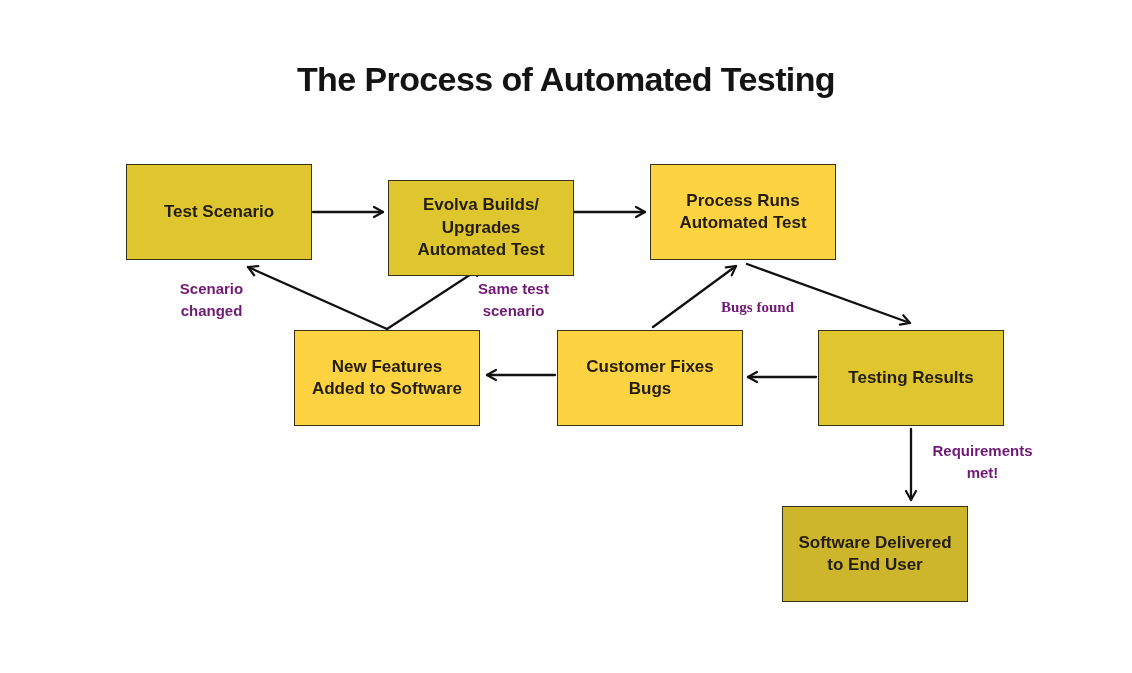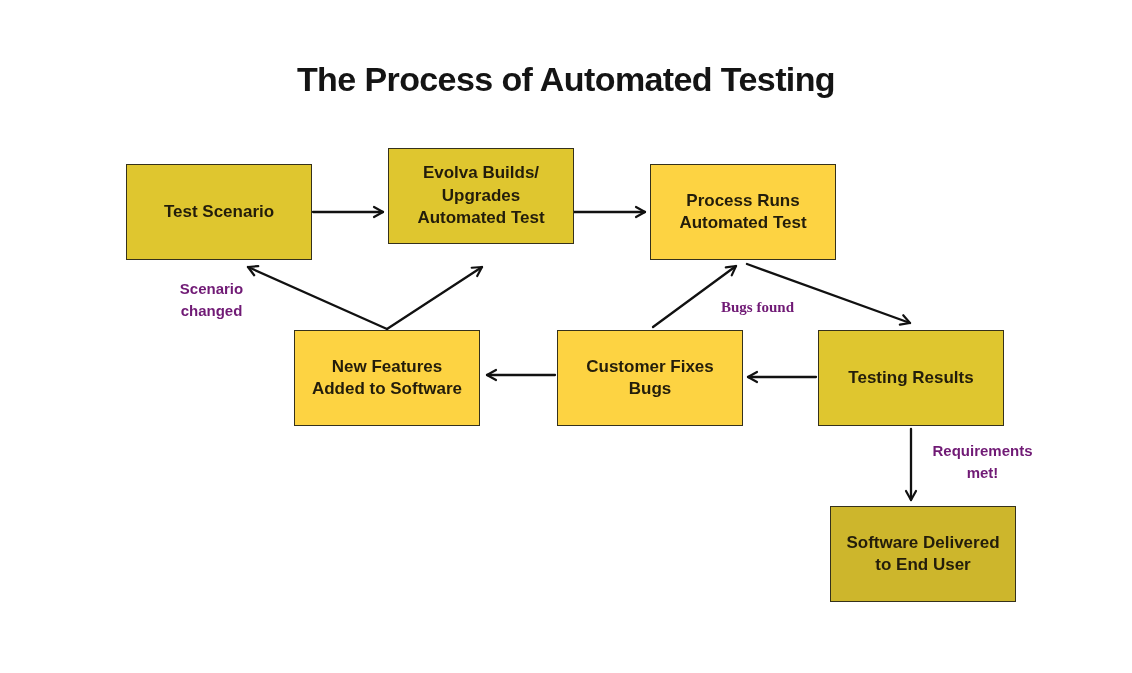--- a/index.html
+++ b/index.html
@@ -21,26 +21,26 @@
     color:#231d0b;
   }
   .node span { white-space:pre-line; }
   .edge-label {
     position:absolute; width:125px; text-align:center;
     font-weight:700; font-size:15px; line-height:1.45; color:#701a75;
     white-space:pre-line;
   }
   
   #n-test-scenario      { left:126px; top:164px;align-items:center; }
-  #n-evolva-builds      { left:388px; top:148px; }
+  #n-evolva-builds      { left:388px; top:180px; }
   #n-customer-runs      { left:650px; top:164px; }
   #n-new-features       { left:294px; top:330px; }
   #n-customer-fixes     { left:557px; top:330px; }
   #n-testing-results    { left:818px; top:330px; }
-  #n-software-delivered { left:830px; top:506px; }
+  #n-software-delivered { left:782px; top:506px; }
   
   #l-scenario-changed { left:149px; top:278px; }
   #l-same-test        { left:451px; top:278px; }
   #l-bugs-found       { left:695px; top:297px;font-family:Liberation Serif, serif; }
   #l-requirements     { left:920px; top:440px; }
 </style>
 </head>
 <body>
 
 <div class="canvas">
@@ -96,19 +96,21 @@
   </div>
 
   <div class="node" id="n-software-delivered" style="background: rgb(205, 182, 44);">
     <span>Software Delivered
 to End User</span>
   </div>
 
   <div class="edge-label" id="l-scenario-changed">Scenario
 changed</div>
 
+  <div class="edge-label" id="l-same-test">Same test
+scenario</div>
 
   <div class="edge-label" id="l-bugs-found">Bugs found</div>
 
   <div class="edge-label" id="l-requirements">Requirements
 met!</div>
 
 </div>
 
 </body></html>

